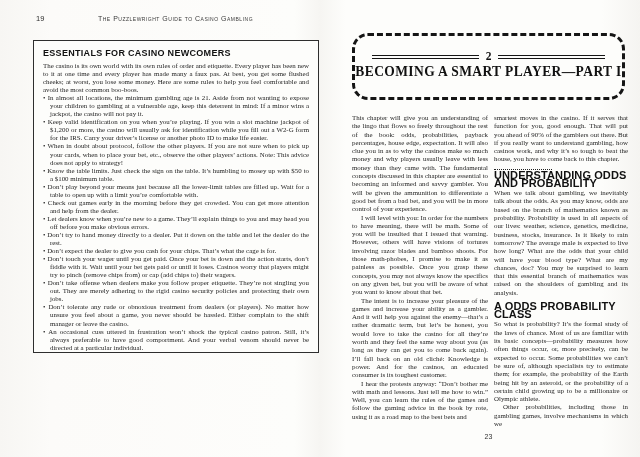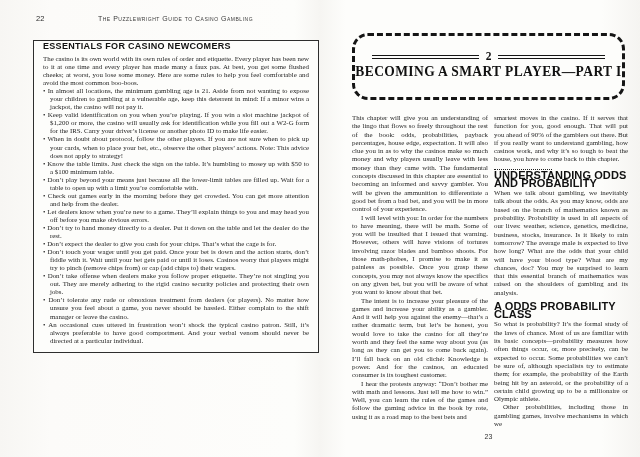--- a/index.html
+++ b/index.html
@@ -25,21 +25,21 @@
     text-align:center;
     font-family:"Liberation Sans", sans-serif;
     font-variant:small-caps;
     letter-spacing:0.5px;
     font-size:7px; color:#3a3a3a;
   }
   .essentials-box {
     position:absolute; left:33px; top:40px; width:286px; height:313px;
     border:1.3px solid #2e2e2e;
     background:#fdfdfb;
-    padding:0 9px 6px 9px;
+    padding:7px 9px 6px 9px;
     overflow:hidden;
   }
   .essentials-title {
     font-family:"Liberation Sans", sans-serif;
     font-weight:bold;
     font-size:9px;
     letter-spacing:0.3px;
     color:#111;
     margin-bottom:4px;
   }
@@ -114,21 +114,21 @@
     text-align:center;
     font-family:"Liberation Sans", sans-serif;
     font-size:7px; color:#333;
   }
 </style>
 </head>
 <body>
 
 <div class="spread">
 
-  <div class="lp-pagenum">22</div>
+  <div class="lp-pagenum">19</div>
   <div class="lp-runhead">The Puzzlewright Guide to Casino Gambling</div>
 
   <div class="essentials-box">
     <div class="essentials-title">ESSENTIALS FOR CASINO NEWCOMERS</div>
     <div class="essentials-body">
       <p>The casino is its own world with its own rules of order and etiquette. Every player has been new to it at one time and every player has made many a faux pas. At best, you get some flushed cheeks; at worst, you lose some money. Here are some rules to help you feel comfortable and avoid the most common boo-boos.</p>
       <ul>
         <li>In almost all locations, the minimum gambling age is 21. Aside from not wanting to expose your children to gambling at a vulnerable age, keep this deterrent in mind: If a minor wins a jackpot, the casino will not pay it.</li>
         <li>Keep valid identification on you when you’re playing. If you win a slot machine jackpot of $1,200 or more, the casino will usually ask for identification while you fill out a W2-G form for the IRS. Carry your driver’s license or another photo ID to make life easier.</li>
         <li>When in doubt about protocol, follow the other players. If you are not sure when to pick up your cards, when to place your bet, etc., observe the other players’ actions. Note: This advice does not apply to strategy!</li>

